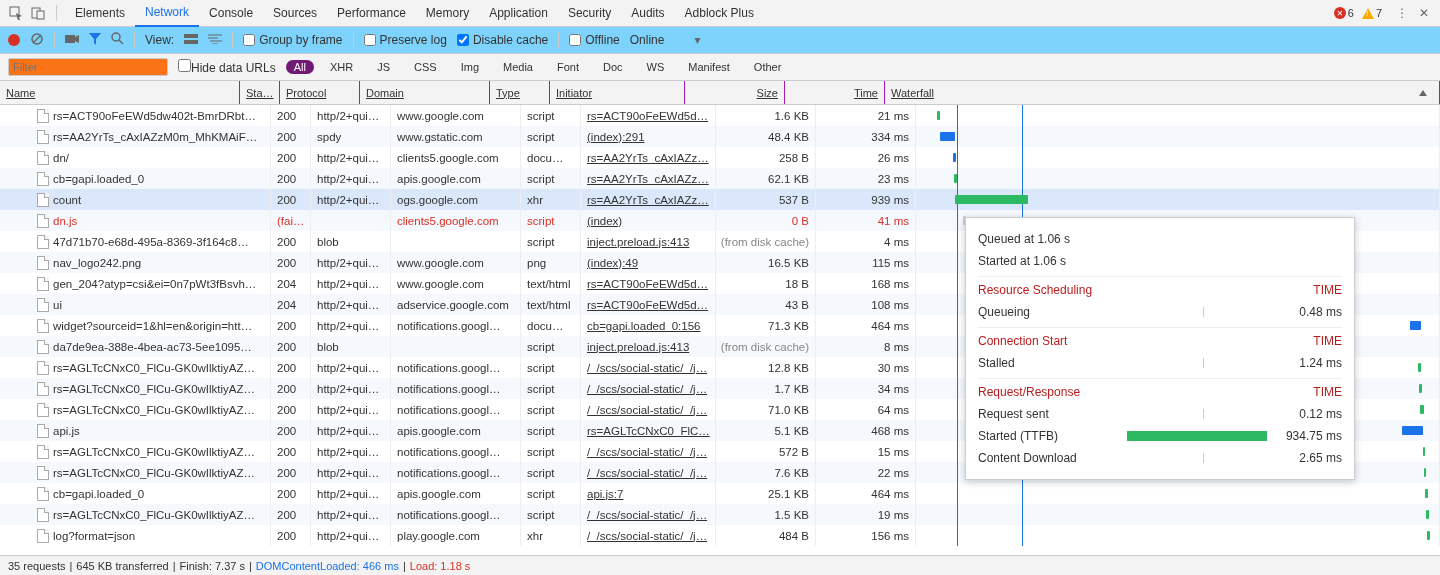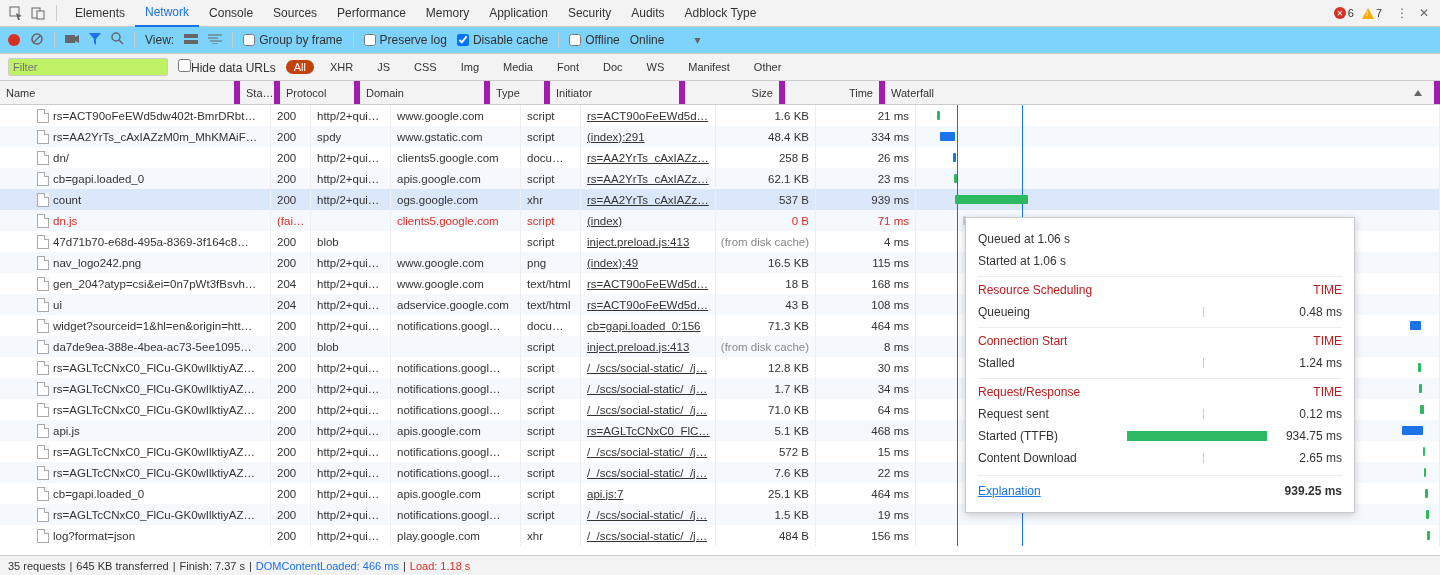--- a/index.html
+++ b/index.html
@@ -13,25 +13,25 @@
 .err-badge { display: flex; align-items: center; gap: 2px; font-size: 11px; }
 .circle-red { width: 12px; height: 12px; border-radius: 50%; background: #d93025; display: inline-flex; align-items: center; justify-content: center; color: #fff; font-size: 8px; }
 .tri-yellow { width: 0; height: 0; border-left: 6px solid transparent; border-right: 6px solid transparent; border-bottom: 11px solid #f9ab00; display: inline-block; position: relative; }
 .tri-yellow::after { content: "!"; position: absolute; left: -2px; top: 1px; font-size: 8px; color: #fff; }
 .toolbar { height: 27px; border-bottom: 1px solid #ccc; display: flex; align-items: center; padding: 0 8px; gap: 10px; background: #7dd3fc; }
 .toolbar .rec { width: 12px; height: 12px; border-radius: 50%; background: #d93025; }
 .toolbar .chk { display: flex; align-items: center; gap: 4px; }
 .toolbar input[type=checkbox] { width: 12px; height: 12px; }
 .toolbar .sep { width: 1px; height: 16px; background: #ccc; }
 .filterbar { height: 27px; border-bottom: 1px solid #ccc; display: flex; align-items: center; padding: 0 8px; gap: 10px; background: #f3f3f3; }
-.filterbar input[type=text] { width: 160px; height: 18px; border: 1px solid #ccc; background: #bef264; padding: 0 4px; font-size: 11px; border-radius: 2px; }
+.filterbar input[type=text] { width: 160px; height: 18px; border: 1px solid #ccc; background: #f97316; padding: 0 4px; font-size: 11px; border-radius: 2px; }
 .chip { padding: 1px 8px; border-radius: 8px; font-size: 11px; }
-.chip.active { background: #c2410c; color: #fff; }
+.chip.active { background: #701a75; color: #fff; }
 .colheader { height: 24px; border-bottom: 1px solid #ccc; display: flex; background: #f3f3f3; font-size: 11px; }
-.colheader > div { border-right: 6px solid #a21caf; padding: 4px 6px; display: flex; align-items: center; overflow: hidden; white-space: nowrap; }
+.colheader > div { border-right: 1px solid #a21caf; padding: 4px 6px; display: flex; align-items: center; overflow: hidden; white-space: nowrap; text-decoration: underline; }
 .colheader .wf { flex: 1; display: flex; justify-content: space-between; align-items: center; }
 .sort-tri { width: 0; height: 0; border-left: 4px solid transparent; border-right: 4px solid transparent; border-bottom: 6px solid #666; margin-right: 6px; }
 .rows { position: relative; }
 .row { height: 21px; display: flex; align-items: center; font-size: 11.5px; padding-left: 31px; }
 .row:nth-child(odd) { background: #fff; }
 .row:nth-child(even) { background: #f5f9fd; }
 .row > div { padding: 0 6px; overflow: hidden; white-space: nowrap; text-overflow: ellipsis; border-right: 1px solid #eee; height: 100%; display: flex; align-items: center; }
 .row .name { gap: 4px; }
 .row .size, .row .time { justify-content: flex-end; }
 .row.err { color: #d93025; }
@@ -76,21 +76,21 @@
   <div id="tabs" style="display: flex;">
       <div class="tab">Elements</div>
       <div class="tab active">Network</div>
       <div class="tab">Console</div>
       <div class="tab">Sources</div>
       <div class="tab">Performance</div>
       <div class="tab">Memory</div>
       <div class="tab">Application</div>
       <div class="tab">Security</div>
       <div class="tab">Audits</div>
-      <div class="tab">Adblock Type</div>
+      <div class="tab">Adblock Plus</div>
     </div>
   <div class="spacer"></div>
   <span class="err-badge">
       <span class="circle-red">✕</span>
       <span>6</span>
     </span>
   <span class="err-badge" style="margin-left:6px">
       <span class="tri-yellow"></span>
       <span>7</span>
     </span>
@@ -271,21 +271,21 @@
       <div class="c-name name">
         <span class="fileicon"></span>
         <span>dn.js</span>
       </div>
       <div class="c-status">(fai…</div>
       <div class="c-proto protocol"></div>
       <div class="c-domain domain">clients5.google.com</div>
       <div class="c-type type">script</div>
       <div class="c-init initiator">(index)</div>
       <div class="c-size size">0 B</div>
-      <div class="c-time time">71 ms</div>
+      <div class="c-time time">41 ms</div>
       <div class="wfcell">
         <div class="wfbar" style="left: 9%; width: 0.6%; background: rgb(204, 204, 204);"></div>
       </div>
     </div>
     <div class="row">
       <div class="c-name name">
         <span class="fileicon"></span>
         <span>47d71b70-e68d-495a-8369-3f164c8…</span>
       </div>
       <div class="c-status">200</div>
@@ -554,24 +554,20 @@
         <span style="width:130px">Started (TTFB)</span>
         <span class="bar"></span>
         <span>934.75 ms</span>
       </div>
       <div class="line">
         <span style="width:130px">Content Download</span>
         <span class="tick"></span>
         <span>2.65 ms</span>
       </div>
     </div>
-  <div class="line" style="border-top:1px solid #eee;margin-top:6px;padding-top:8px">
-    <span class="exp">Explanation</span>
-    <b>939.25 ms</b>
-  </div>
 </div>
 
 <div class="statusbar">
   <span>35 requests</span> | 
   <span>645 KB transferred</span> | 
   <span>Finish: 7.37 s</span> | 
   <span class="dcl">DOMContentLoaded: 466 ms</span> | 
   <span class="load">Load: 1.18 s</span>
 </div>
 

